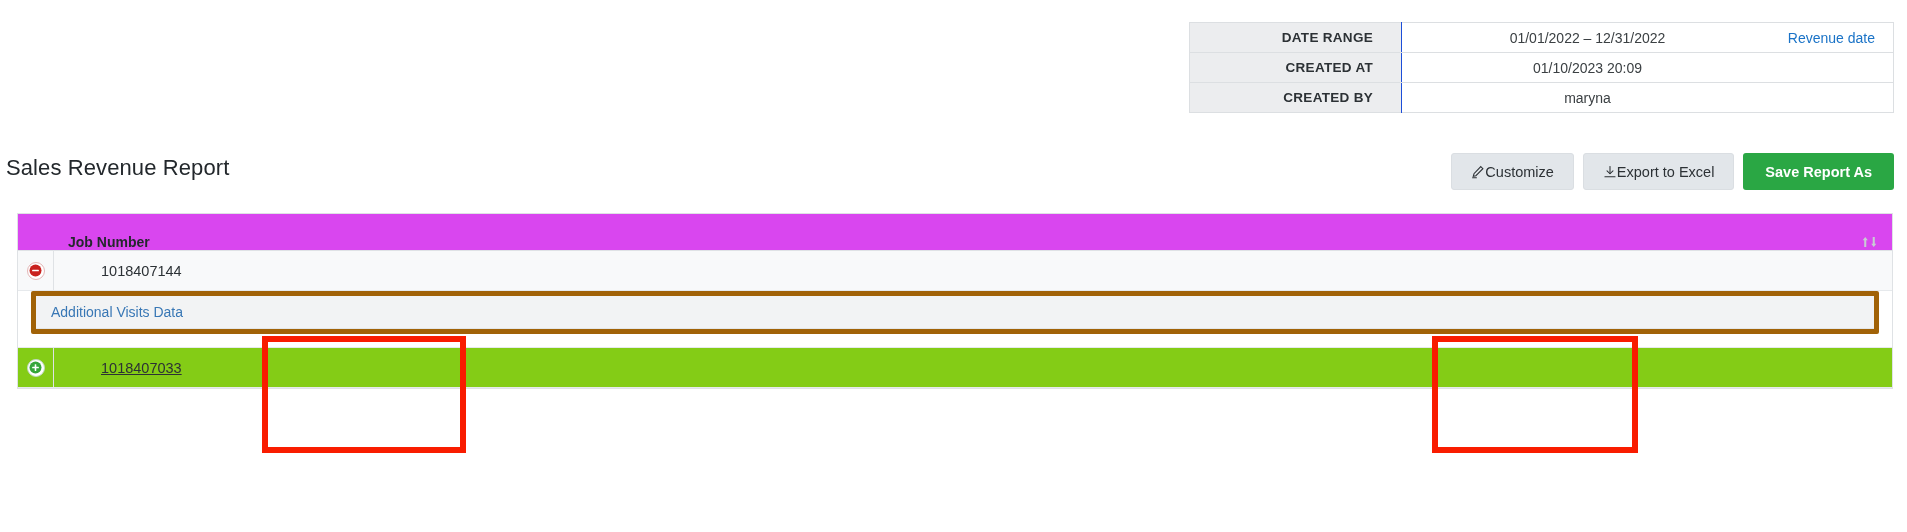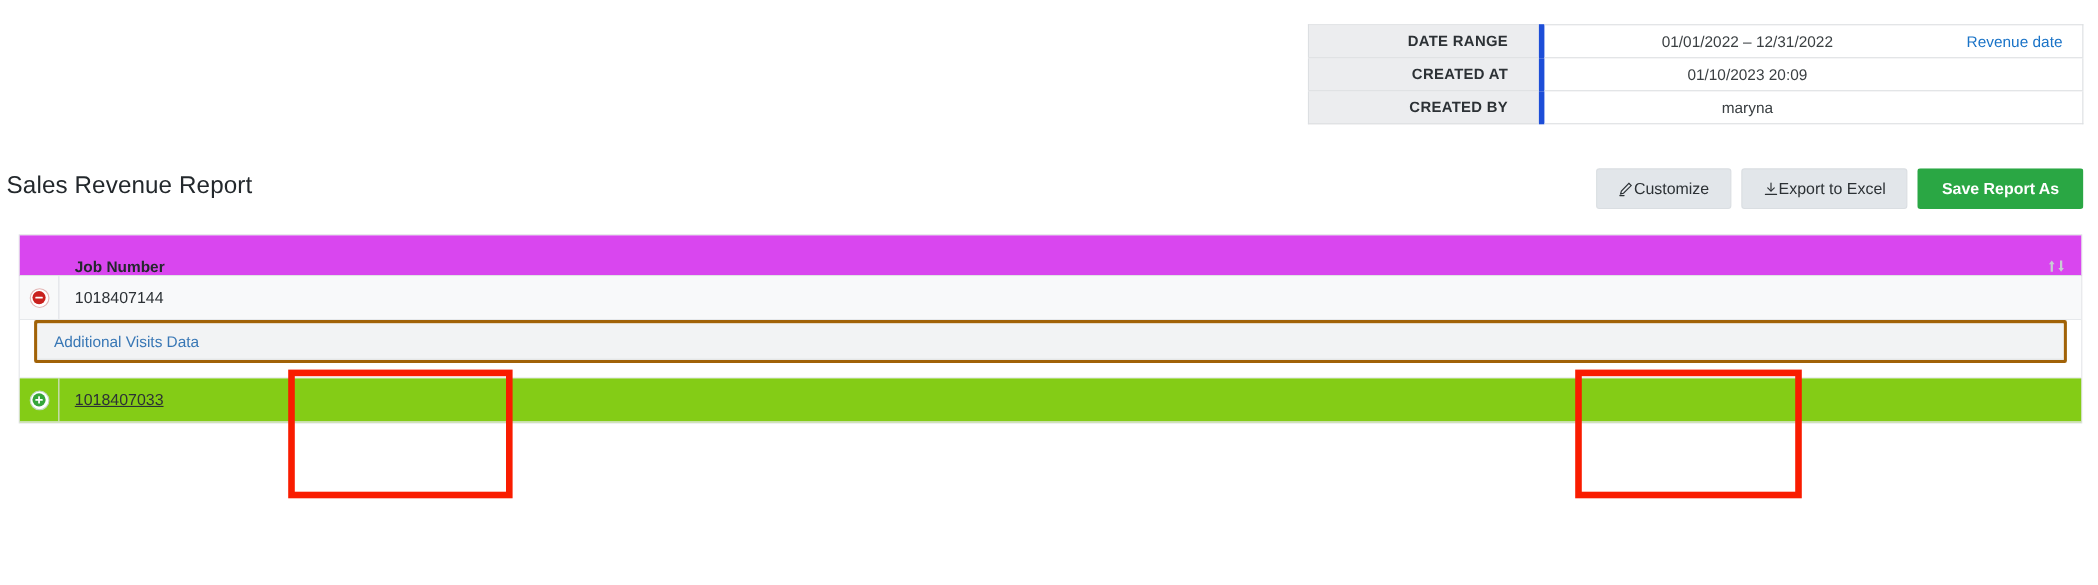--- a/index.html
+++ b/index.html
@@ -25,21 +25,21 @@
     top: 22px;
     width: 705px;
     border: 1px solid #dcdfe2;
     border-collapse: collapse;
     background: #ffffff;
   }
   .meta-table tr { height: 30px; }
   .meta-label {
     width: 212px;
     background: #ecedef;
-    border-right: 5px solid #1d4ed8;
+    border-right: 1px solid #1d4ed8;
     border-bottom: 1px solid #dcdfe2;
     text-align: right;
     padding-right: 28px;
     font-size: 13.5px;
     font-weight: bold;
     letter-spacing: .3px;
     color: #2c3135;
     white-space: nowrap;
   }
   .meta-table tr:last-child .meta-label { border-bottom: none; }
@@ -156,20 +156,21 @@
     display: inline-flex;
     align-items: center;
     color: #c8cdd2;
   }
   .grid-row {
     display: flex;
     height: 40px;
     align-items: stretch;
     background: #f8f9fa;
     border-bottom: 1px solid #e6e9ec;
+    gap: 33px;
   }
   .grid-row.plain { background: #84cc16; text-decoration: underline; }
   .grid-row .cell-job {
     flex: 1 1 auto;
     display: flex;
     align-items: center;
     padding-left: 14px;
     font-size: 14.5px;
     color: #2c3135;
   }
@@ -192,21 +193,21 @@
   }
 
   
   .detail-wrap {
     background: #ffffff;
     padding: 0 0 0 0;
     border-bottom: 1px solid #e6e9ec;
   }
   .detail-panel {
     margin: 0 13px 13px 13px;
-    border: 3px solid #a16207;
+    border: 5px solid #a16207;
     border-radius: 2px;
     background: #eab308;
   }
   .detail-title {
     height: 33px;
     display: flex;
     align-items: center;
     padding-left: 15px;
     background: #f2f3f4;
     border-bottom: 1px solid #e3e6e8;

